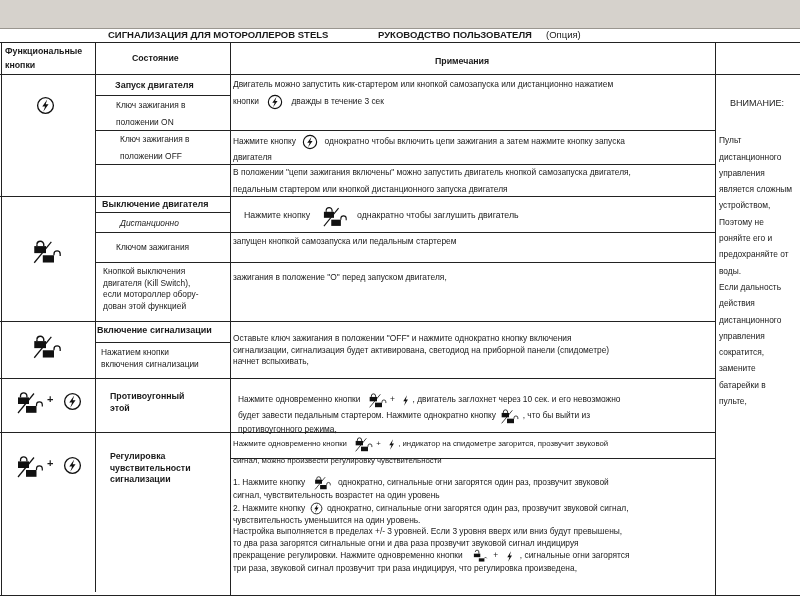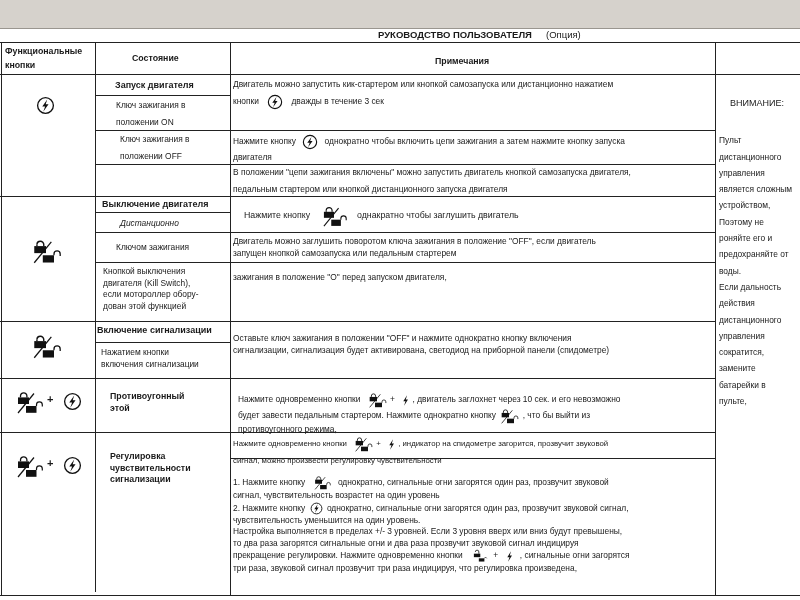--- a/index.html
+++ b/index.html
@@ -44,20 +44,21 @@
       <rect x="4.5" y="8" width="11" height="6" fill="#111"></rect>
       <rect x="13" y="16" width="9.5" height="5.5" fill="#111"></rect>
       <path d="M22.5 16 L24.5 13.8 L26.5 16" fill="none" stroke="#111" stroke-width="1.2"></path>
     </symbol>
   </defs>
 </svg>
 
 <div class="topbar"></div>
 
 <div class="doc-header">
+  <span style="left:108px">СИГНАЛИЗАЦИЯ ДЛЯ МОТОРОЛЛЕРОВ STELS</span>
   <span style="left:378px">РУКОВОДСТВО ПОЛЬЗОВАТЕЛЯ</span>
   <span class="opt" style="left:546px">(Опция)</span>
 </div>
 
 <div>
 
   <div class="hl" style="left:0;top:42px;width:800px;"></div>
   <div class="hl" style="left:0;top:74px;width:715px;"></div>
   <div class="hl" style="left:715px;top:74px;width:85px;"></div>
   <div class="hl" style="left:95px;top:95px;width:135px;"></div>
@@ -130,21 +131,20 @@
   <div class="t" style="left:120px;top:216px;font-style:italic;">Дистанционно</div>
   <div class="t" style="left:244px;top:205px;font-size:8.8px;">
     <span>Нажмите кнопку</span>
     <svg class="inl" width="30" height="22" style="margin:0 6px">
         <use href="#sym-lock"></use>
       </svg>
     <span>однакратно чтобы заглушить двигатель</span>
   </div>
   <div class="t" style="left:116px;top:240px;">Ключом зажигания</div>
   <div class="t tight" style="left:233px;top:236px;">
-    <div>Двигатель можно заглушить поворотом ключа зажигания в положение "OFF", если двигатель</div>
     <div>запущен кнопкой самозапуска или педальным стартерем</div>
   </div>
   <div class="t tight" style="left:103px;top:266px;">
     <div>Кнопкой выключения</div>
     <div>двигателя (Kill Switch),</div>
     <div>если мотороллер обору-</div>
     <div>дован этой функцией</div>
   </div>
   <div class="t tight" style="left:233px;top:272px;">
     <div>зажигания в положение "O" перед запуском двигателя,</div>
@@ -154,20 +154,21 @@
       <use href="#sym-lock"></use>
     </svg>
   <div class="t b" style="left:97px;top:323px;">Включение сигнализации</div>
   <div class="t tight" style="left:101px;top:347px;">
     <div>Нажатием кнопки</div>
     <div>включения сигнализации</div>
   </div>
   <div class="t tight" style="left:233px;top:333px;">
     <div>Оставьте ключ зажигания в положении "OFF" и нажмите однократно кнопку включения</div>
     <div>сигнализации, сигнализация будет активирована, светодиод на приборной панели (спидометре)</div>
+    <div>начнет вспыхивать,</div>
   </div>
 
   <svg class="ico" style="left:14px;top:390px" width="30" height="24">
       <use href="#sym-lock"></use>
     </svg>
   <span class="ico" style="left:47px;top:393px;font-size:11px;font-weight:bold;">+</span>
   <svg class="ico" style="left:63px;top:392px" width="19" height="19">
       <use href="#sym-bolt"></use>
     </svg>
   <div class="t tight b" style="left:110px;top:391px;font-size:8.8px;">

